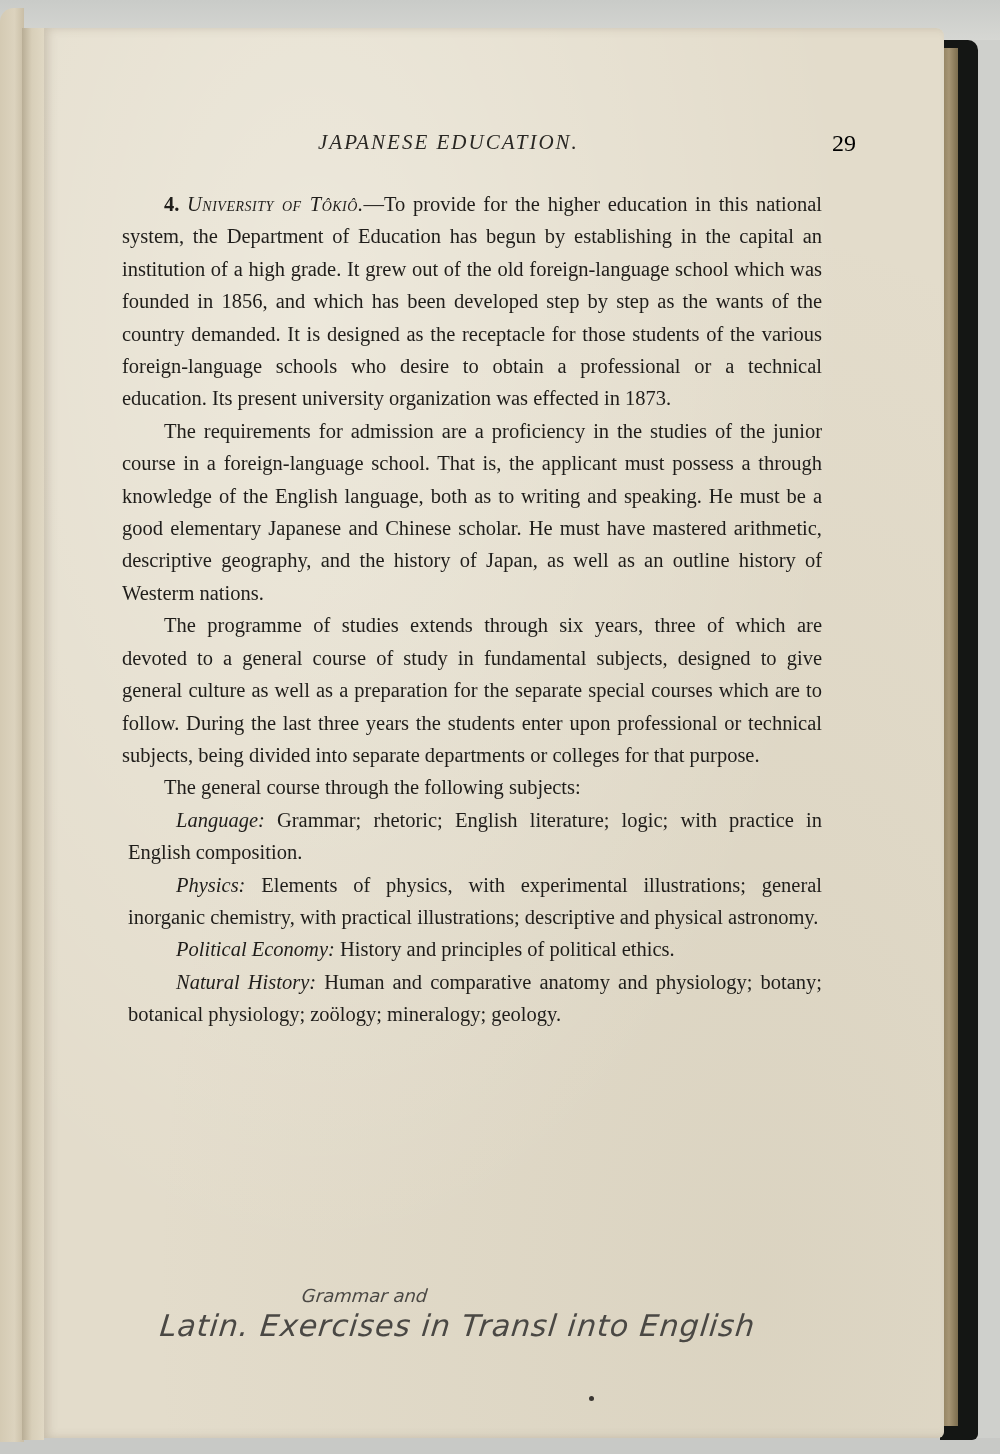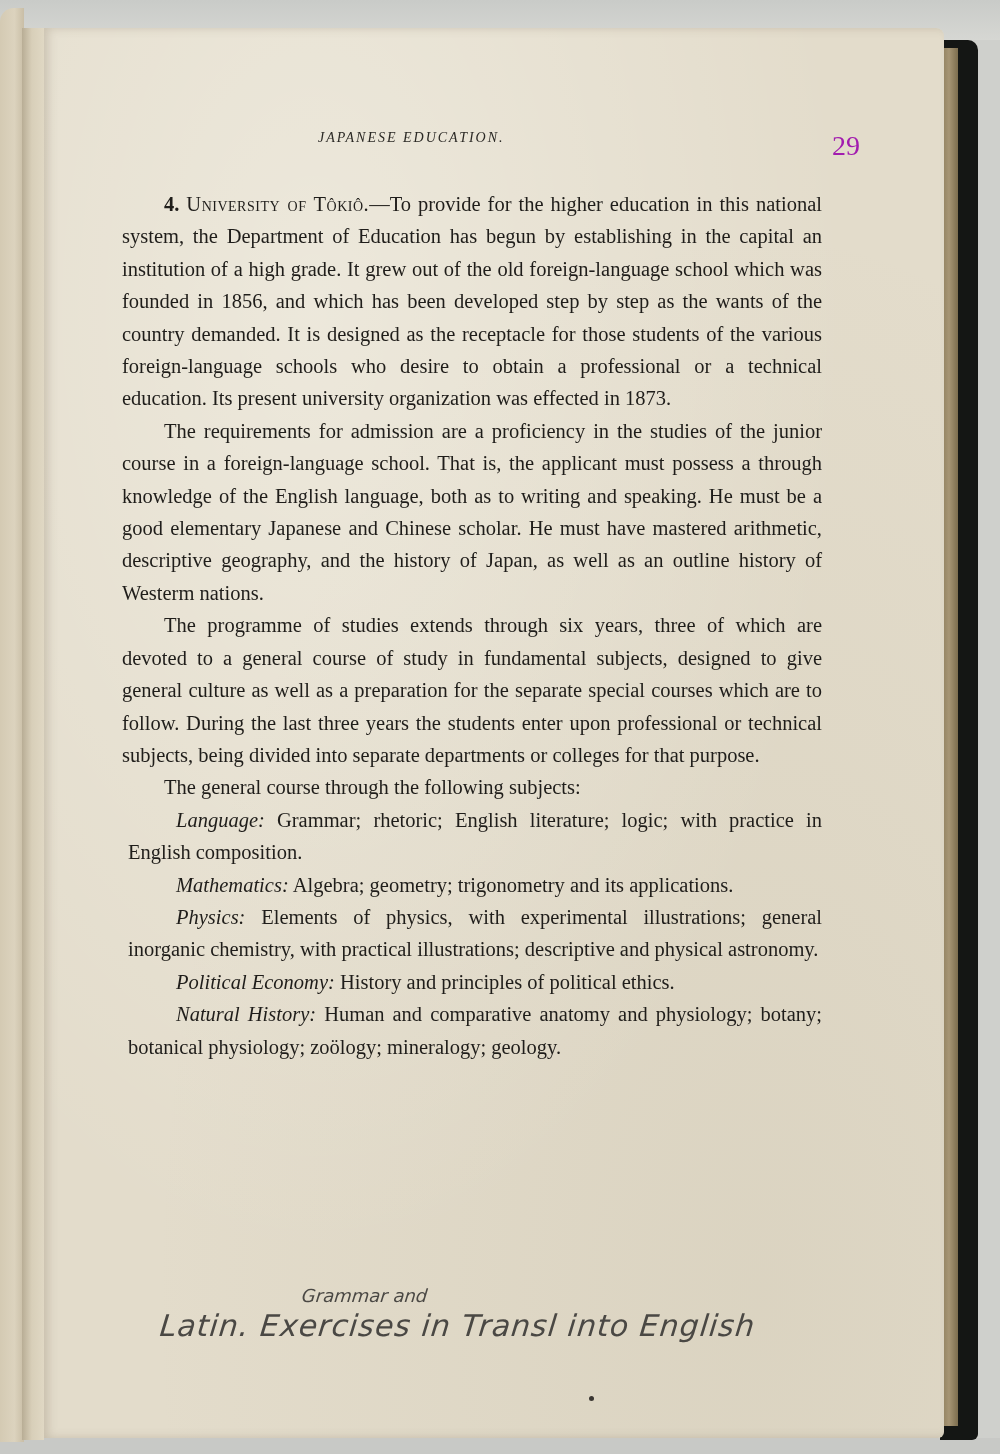--- a/index.html
+++ b/index.html
@@ -40,34 +40,34 @@
       radial-gradient(ellipse at 30% 20%, rgba(255,255,250,0.35), rgba(0,0,0,0) 60%),
       radial-gradient(ellipse at 80% 90%, rgba(160,150,120,0.12), rgba(0,0,0,0) 60%);
     border-radius: 0 8px 6px 0;
     box-shadow: inset 6px 0 10px rgba(120,105,80,0.25);
   }
   .running-head {
     position: absolute; top: 130px; left: 42px; width: 902px; height: 30px;
   }
   .running-title {
     position: absolute; left: 276px; top: 0;
-    font-style: italic; font-size: 14px; letter-spacing: 2px; color: #2a2824;
+    font-style: italic; font-size: 21px; letter-spacing: 2px; color: #2a2824;
   }
   .page-number {
     position: absolute; left: 790px; top: 0;
-    font-size: 28px; color: #a21caf;
+    font-size: 24px; color: #000000;
   }
   .body-text {
     position: absolute; left: 122px; top: 188px; width: 700px;
     font-size: 20.5px; line-height: 32.4px; color: #1f1d1a;
     text-align: justify;
   }
   .body-text p { margin: 0; text-indent: 0; }
   .para { text-indent: 42px !important; }
-  .sc-heading { font-variant: small-caps; letter-spacing: 0.5px; }
+  .sc-heading { font-variant: small-caps; letter-spacing: 0.5px; font-style: italic; }
   .num { font-weight: bold; }
   .subject { margin: 0; text-indent: 48px !important; padding-left: 6px; }
   .subject-label { font-style: italic; margin-top: 12px; }
   .handwriting {
     position: absolute; font-family: "DejaVu Sans", sans-serif; color: #4a4844;
     font-style: italic;
   }
   .hw-main { left: 160px; top: 1308px; font-size: 30px; letter-spacing: 1px; transform: skewX(-6deg); }
   .hw-insert { left: 302px; top: 1285px; font-size: 18px; transform: skewX(-6deg); }
   .mark-dot {
@@ -98,24 +98,20 @@
   </p>
   <p class="para">The requirements for admission are a proficiency in the studies of the junior course in a foreign-language school. That is, the applicant must possess a through knowledge of the English language, both as to writing and speaking. He must be a good elementary Japanese and Chinese scholar. He must have mastered arithmetic, descriptive geography, and the history of Japan, as well as an outline history of Westerm nations.</p>
   <p class="para">The programme of studies extends through six years, three of which are devoted to a general course of study in fundamental subjects, designed to give general culture as well as a preparation for the separate special courses which are to follow. During the last three years the students enter upon professional or technical subjects, being divided into separate departments or colleges for that purpose.</p>
   <p class="para">The general course through the following subjects:</p>
 
   <p class="subject">
     <span class="subject-label">Language:</span>
     <span>Grammar; rhetoric; English literature; logic; with practice in English composition.</span>
   </p>
   <p class="subject">
-    <span class="subject-label">Mathematics:</span>
-    <span>Algebra; geometry; trigonometry and its applications.</span>
-  </p>
-  <p class="subject">
     <span class="subject-label">Physics:</span>
     <span>Elements of physics, with experimental illustrations; general inorganic chemistry, with practical illustrations; descriptive and physical astronomy.</span>
   </p>
   <p class="subject">
     <span class="subject-label">Political Economy:</span>
     <span>History and principles of political ethics.</span>
   </p>
   <p class="subject">
     <span class="subject-label">Natural History:</span>
     <span>Human and comparative anatomy and physiology; botany; botanical physiology; zoölogy; mineralogy; geology.</span>

